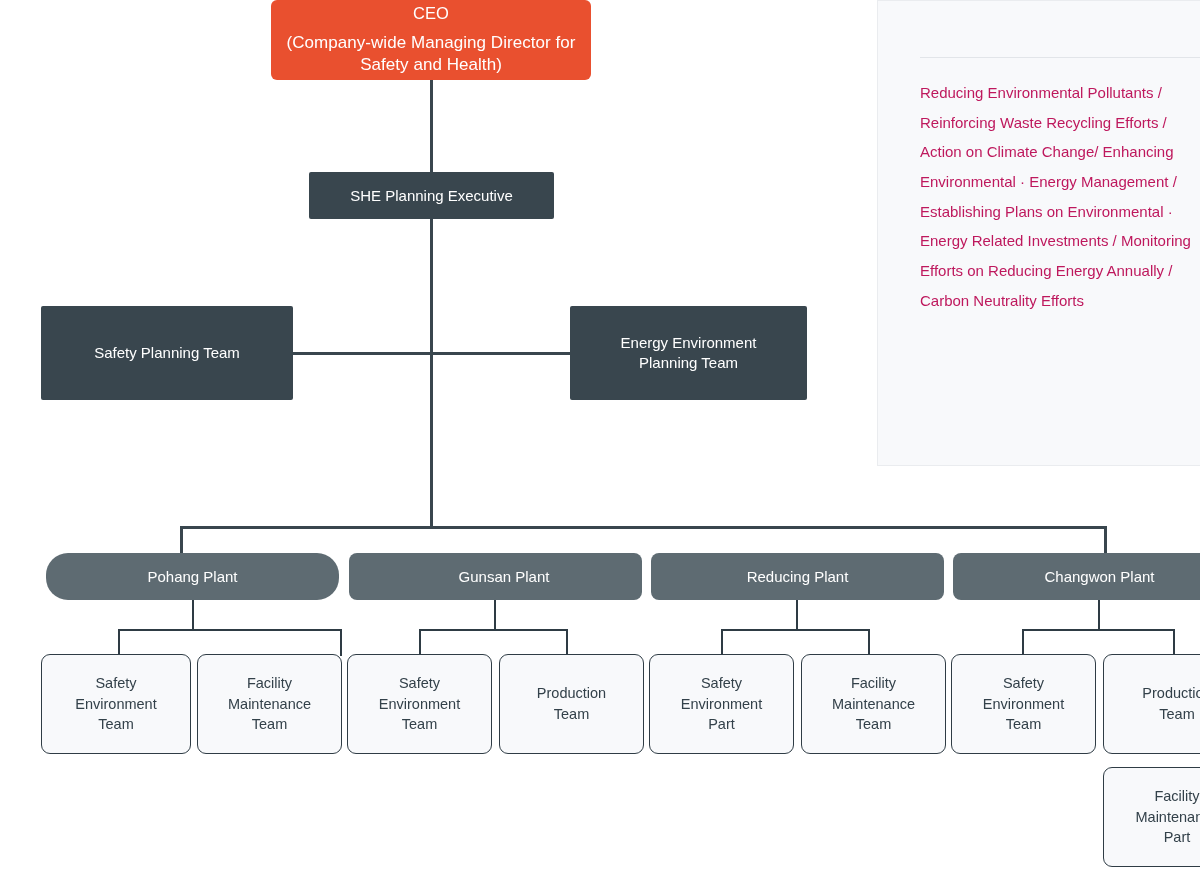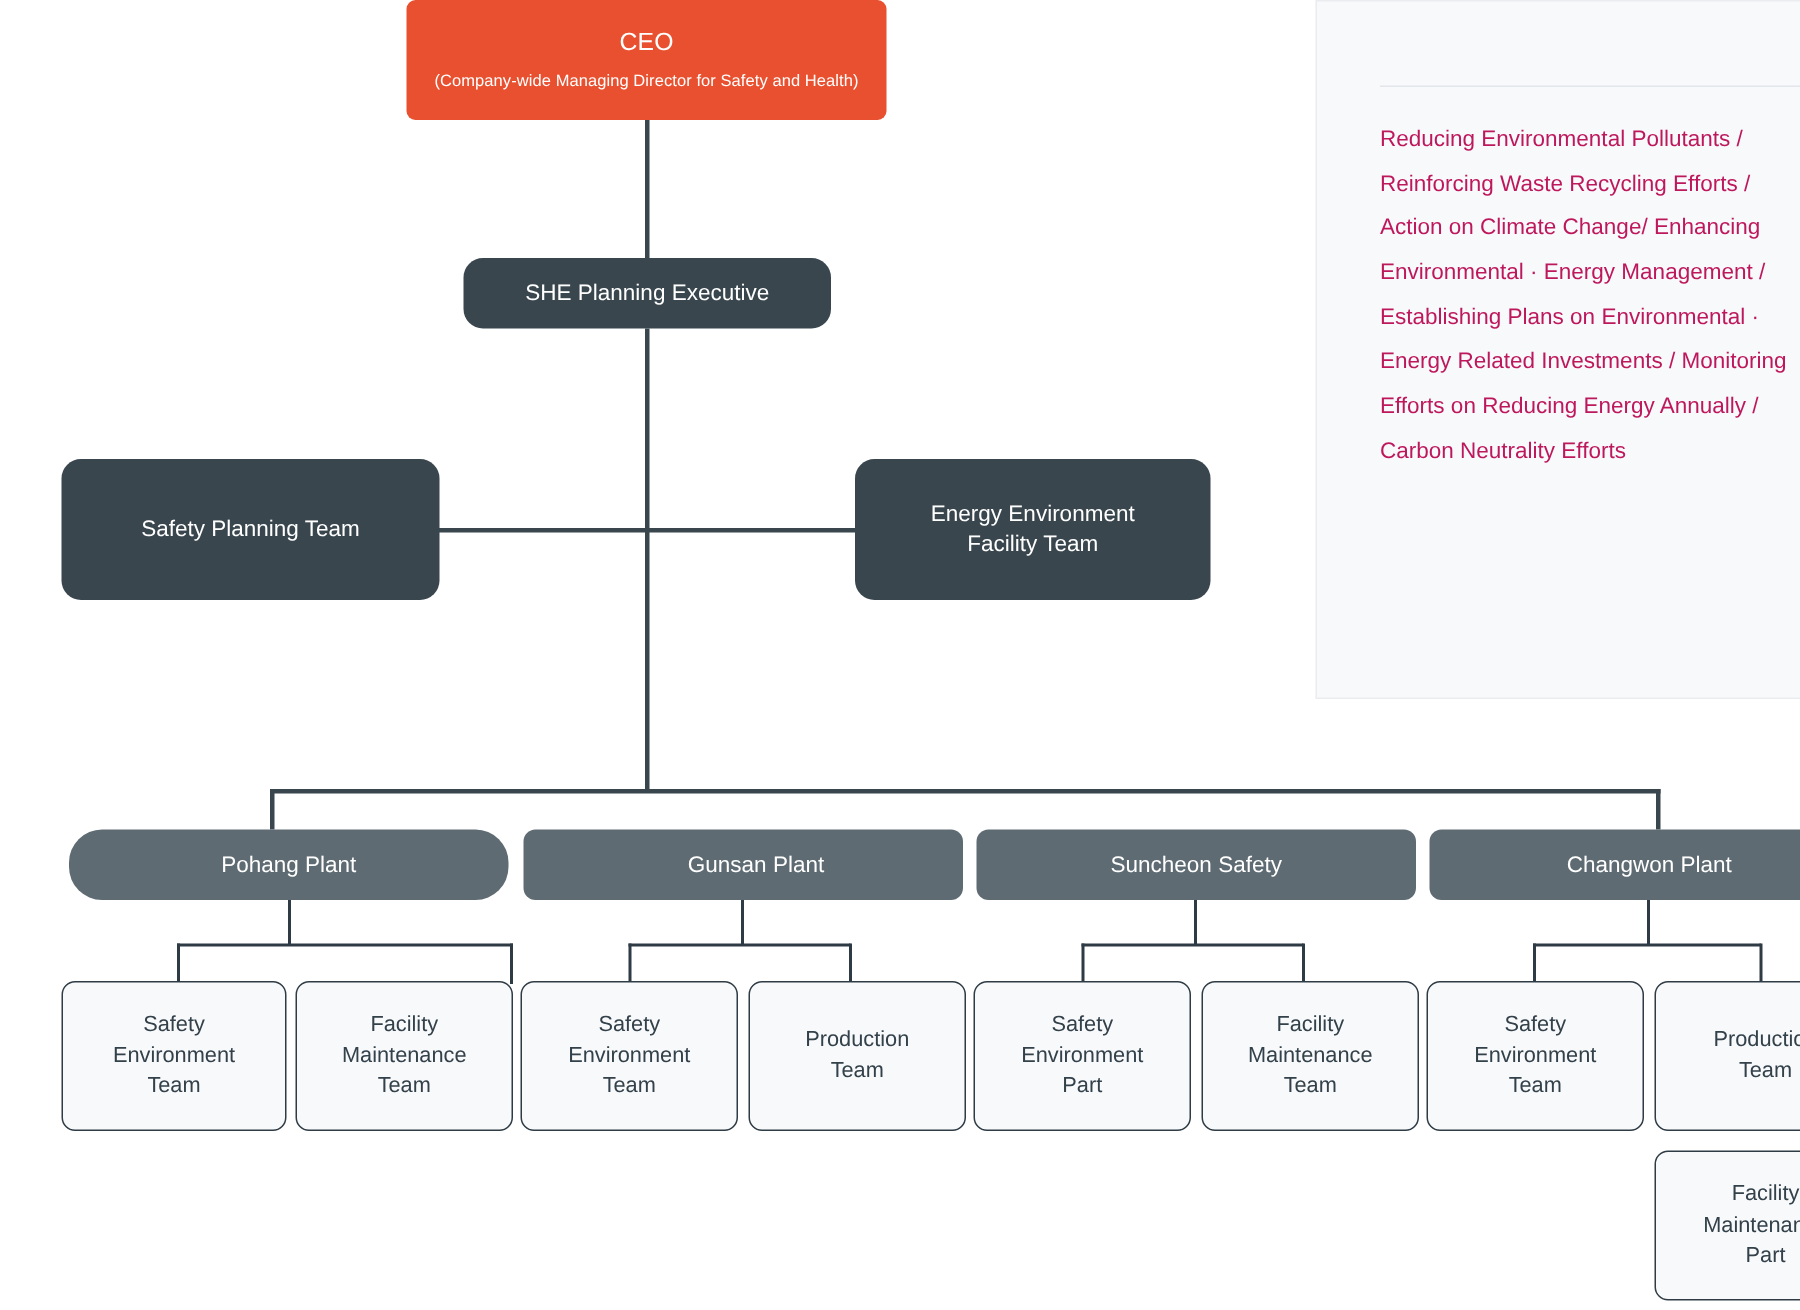--- a/index.html
+++ b/index.html
@@ -33,35 +33,35 @@
   .line-thin { background: #2E3B44; }
 
   
   .box {
     position: absolute;
     box-sizing: border-box;
     display: flex;
     align-items: center;
     justify-content: center;
     text-align: center;
-    border-radius: 13px;
+    border-radius: 2px;
     line-height: 1.32;
   }
   .box-ceo {
     background: #E9502F;
     color: #ffffff;
     flex-direction: column;
     border-radius: 6px;
   }
   .box-ceo .ceo-title {
     font-size: 16.5px;
     letter-spacing: 0.1px;
   }
   .box-ceo .ceo-sub {
-    font-size: 11px;
+    font-size: 17px;
     margin-top: 7px;
     letter-spacing: 0.05px;
   }
   .box-dark {
     background: #39464E;
     color: #ffffff;
     font-size: 15px;
   }
   .box-plant {
     background: #5E6B72;
@@ -152,31 +152,31 @@
   <div class="box box-dark" style="left:263px; top:172px; width:245px; height:47px;">
     <span>SHE Planning Executive</span>
   </div>
 
   <div class="box box-dark" style="left:-5px; top:306px; width:252px; height:94px;">
     <span>Safety Planning Team</span>
   </div>
 
   <div class="box box-dark" style="left:524px; top:306px; width:237px; height:94px; flex-direction:column;">
     <span>Energy Environment</span>
-    <span>Facility Team</span>
+    <span>Planning Team</span>
   </div>
 
   <div class="box box-plant" style="left:0px; top:553px; width:293px; height:47px;border-radius:22px;">
     <span>Pohang Plant</span>
   </div>
   <div class="box box-plant" style="left:303px; top:553px; width:293px; height:47px;padding-left:17px;">
     <span>Gunsan Plant</span>
   </div>
   <div class="box box-plant" style="left:605px; top:553px; width:293px; height:47px;">
-    <span>Suncheon Safety</span>
+    <span>Reducing Plant</span>
   </div>
   <div class="box box-plant" style="left:907px; top:553px; width:293px; height:47px;">
     <span>Changwon Plant</span>
   </div>
 
   <div class="box box-leaf" style="left:-5px; top:654px; width:150px; height:100px; flex-direction:column;">
     <span>Safety</span>
     <span>Environment</span>
     <span>Team</span>
   </div>

